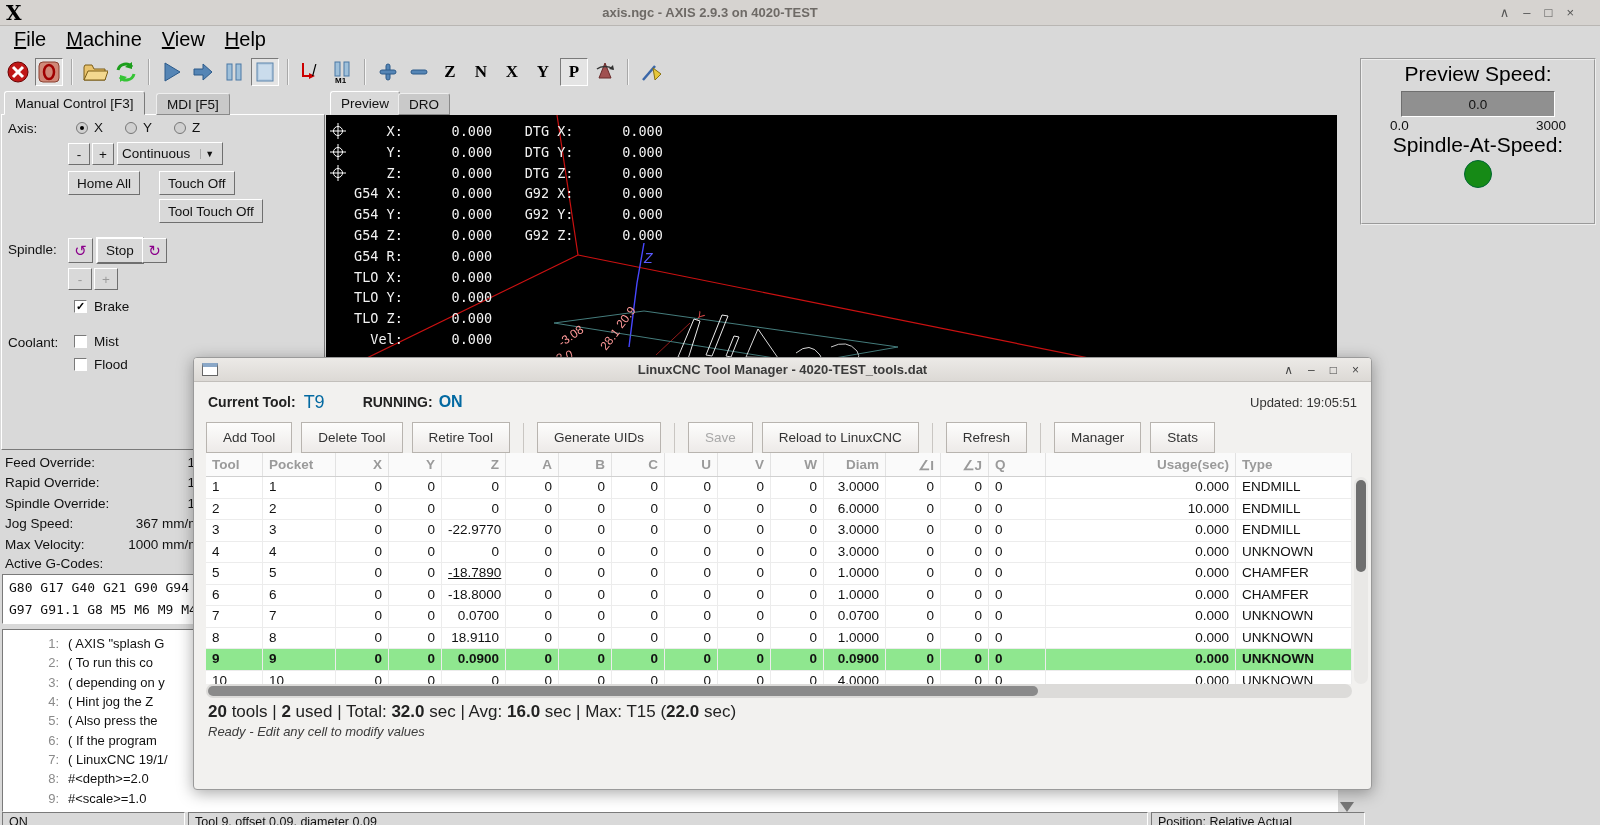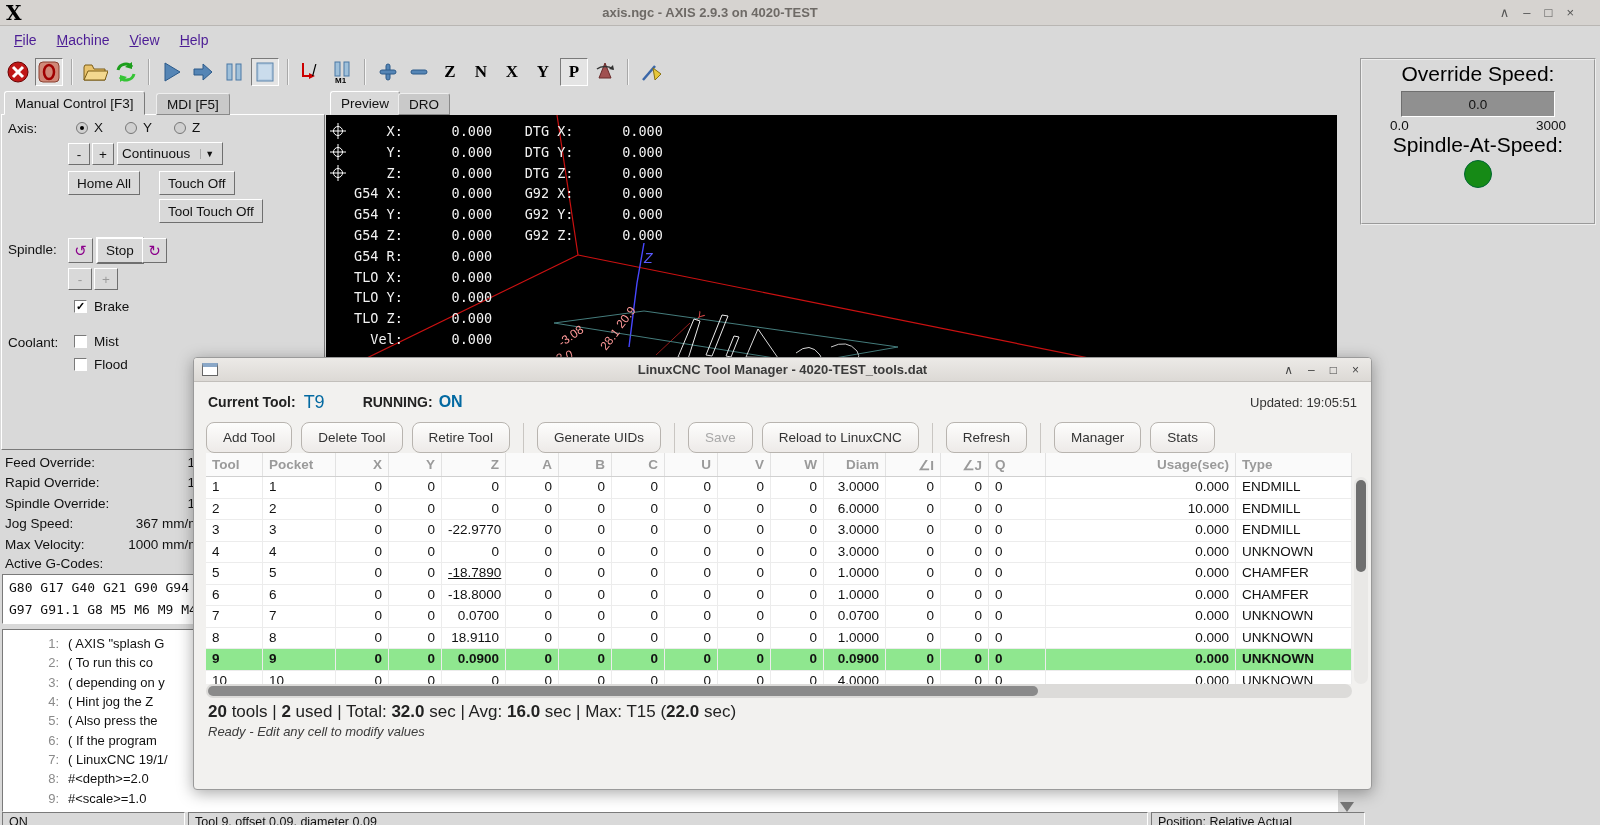--- a/index.html
+++ b/index.html
@@ -8,21 +8,21 @@
 .abs{position:absolute}
 .raised{border:1px solid;border-color:#ffffff #7a7a7a #7a7a7a #ffffff;background:#d9d9d9}
 .sunken{border:1px solid;border-color:#7a7a7a #ffffff #ffffff #7a7a7a}
 
 #titlebar{left:0;top:0;width:1600px;height:26px;background:#d6d3d0;border-bottom:1px solid #b9b6b3;display:flex;align-items:center}
 #win-logo{font-family:"DejaVu Serif",serif;font-weight:bold;font-size:20px;margin-left:6px;color:#000}
 #win-title{position:absolute;left:0;right:180px;text-align:center;font-weight:bold;color:#6e6a66;font-size:13px}
 #win-controls{margin-left:auto;margin-right:26px;display:flex;gap:14px;color:#555;font-size:13px}
 #win-controls span{cursor:default}
 #menubar{left:0;top:26px;width:1600px;height:27px;display:flex;align-items:center;gap:4px;padding-left:6px;background:#d9d9d9}
-.menu-item{padding:3px 8px;font-size:14px;color:#4c1d95}
+.menu-item{padding:3px 8px;font-size:20px;color:#000000}
 
 #toolbar{left:0;top:53px;width:1600px;height:37px;display:flex;align-items:center;padding-left:4px;gap:3px}
 .tb{width:28px;height:28px;display:flex;align-items:center;justify-content:center;border:1px solid transparent}
 .tb.pressed{border-color:#7a7a7a #ffffff #ffffff #7a7a7a;background:#e4e4e4}
 .tbsep{width:2px;height:26px;margin:0 5px;border-left:1px solid #a8a8a8;border-right:1px solid #f4f4f4}
 .viewletter{font-family:"Liberation Serif",serif;font-weight:bold;font-size:17px;color:#000}
 
 .tab{position:absolute;height:24px;padding:0 10px;display:flex;align-items:center;font-size:13.5px;background:#d9d9d9;border:1px solid;border-color:#ffffff #7a7a7a #d9d9d9 #ffffff;border-radius:3px 3px 0 0;z-index:2}
 .tab.inactive{height:22px;margin-top:2px;background:#c9c9c9;border-color:#eeeeee #8a8a8a #8a8a8a #eeeeee}
 #left-frame{left:1px;top:114px;width:324px;height:336px;border:1px solid;border-color:#ffffff #7a7a7a #7a7a7a #ffffff;z-index:1}
@@ -65,21 +65,21 @@
 #dlg-icon{width:16px;height:13px;background:#fff;border:1px solid #666;border-top:4px solid #8aa7c7;margin-left:8px}
 #dlg-title{position:absolute;left:0;right:0;text-align:center;font-weight:bold;font-size:13px;color:#3a3a3a}
 #dlg-controls{margin-left:auto;display:flex;gap:15px;margin-right:12px;color:#444;font-size:12px;z-index:1}
 #dlg-current-row{display:flex;align-items:center;margin:8px 14px 0;height:24px}
 #current-tool-label,#running-label{font-weight:bold;font-size:14px;color:#222}
 #current-tool-value{font-size:18px;margin-left:8px}
 #running-label{margin-left:38px}
 #running-value{font-size:16px;font-weight:bold;margin-left:6px}
 #updated{margin-left:auto;font-size:13px;color:#333}
 #dlg-buttons{display:flex;align-items:center;margin:7px 12px 0;gap:9px;height:33px}
-.dbtn{height:31px;padding:0 16px;background:linear-gradient(#fdfdfc,#edeae8);border:1px solid #b8b4af;border-radius:8px;font-size:13.5px;color:#333;display:flex;align-items:center}
+.dbtn{height:31px;padding:0 16px;background:linear-gradient(#fdfdfc,#edeae8);border:1px solid #b8b4af;border-radius:0;font-size:13.5px;color:#333;display:flex;align-items:center}
 .dbtn.disabled{color:#a8a8a8}
 .dsep{width:1px;height:30px;background:#c9c6c2;margin:0 4px}
 
 #tool-table{position:absolute;left:12px;top:95px;width:1146px;background:#fff}
 #tbody-clip{height:207px;overflow:hidden}
 .trow{display:flex;height:21.5px;border-bottom:1px solid #ececec;background:#fff}
 .trow.hl{background:#8fe78f;font-weight:bold}
 .trow span{display:block;height:100%;padding:2px 6px;border-right:1px solid #ececec;font-size:13.5px;white-space:nowrap;overflow:hidden}
 #thead .trow{height:24px;border-bottom:1px solid #d0d0d0;background:#fafafa}
 #thead span{color:#9a9a9a;font-weight:bold;padding-top:4px;border-right:1px solid #e2e2e2}
@@ -391,21 +391,21 @@
 G54 Y:      0.000    G92 Y:      0.000
 G54 Z:      0.000    G92 Z:      0.000
 G54 R:      0.000
 TLO X:      0.000
 TLO Y:      0.000
 TLO Z:      0.000
   Vel:      0.000</pre>
 </div>
 
 <div class="abs raised" id="pyvcp">
-  <div id="spindle-title">Override Speed:</div>
+  <div id="spindle-title">Preview Speed:</div>
   <div id="spindle-bar">
       <span>0.0</span>
     </div>
   <div id="spindle-scale">
     <span>0.0</span>
     <span>3000</span>
   </div>
   <div id="atspeed-title">Spindle-At-Speed:</div>
   <div id="led"></div>
 </div>

